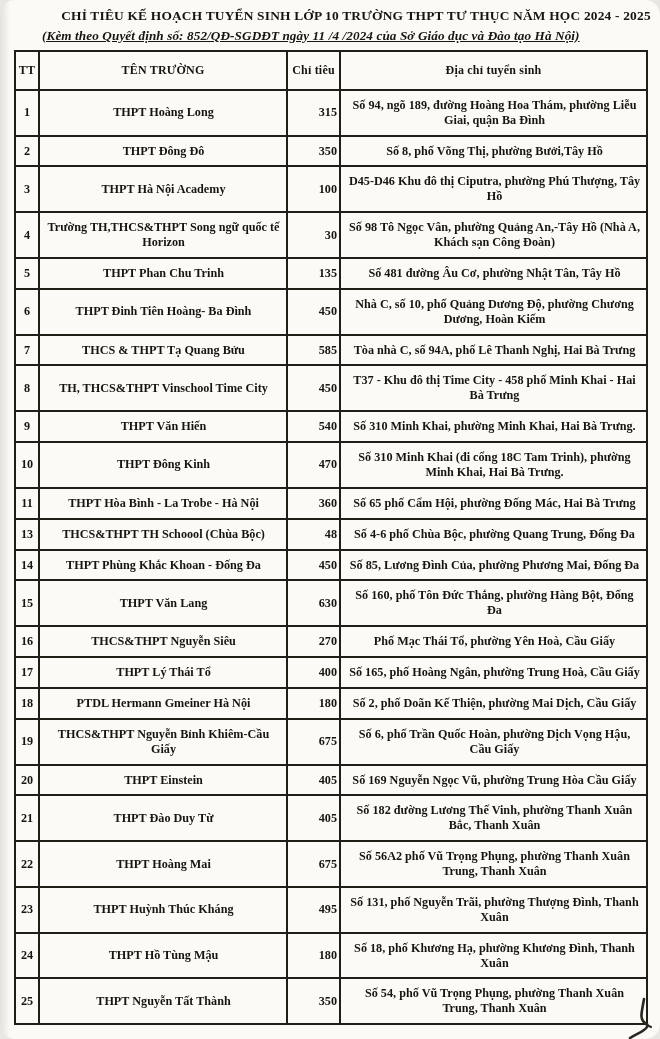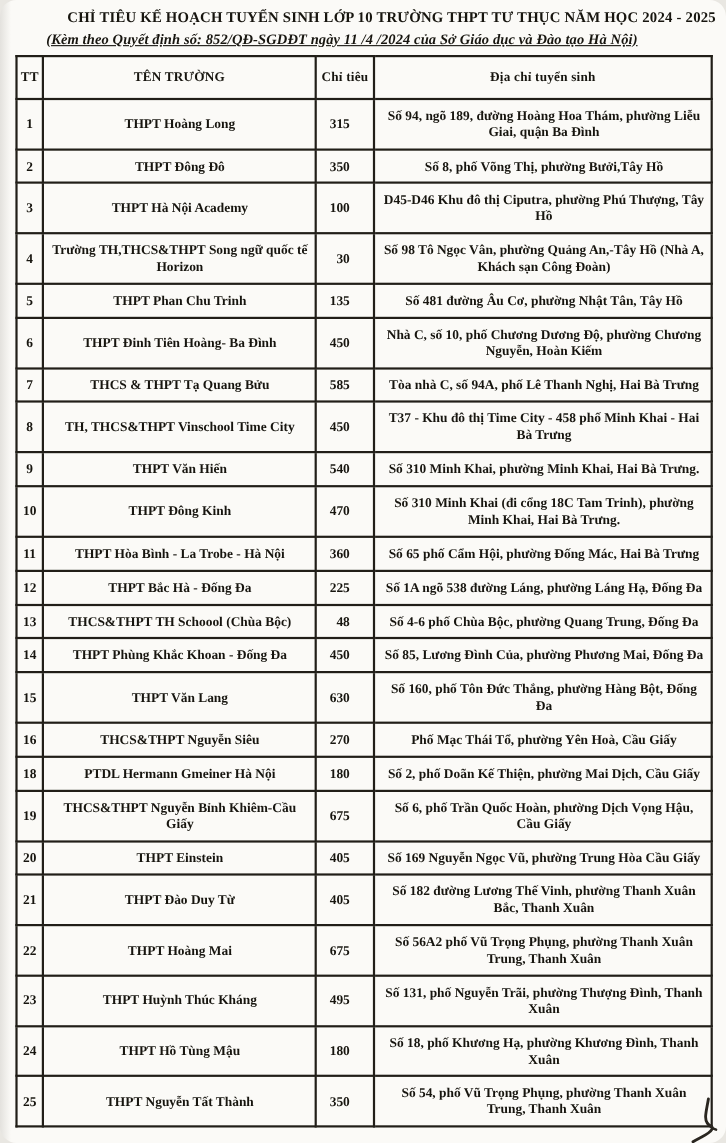--- a/index.html
+++ b/index.html
@@ -66,21 +66,21 @@
     font-weight: 700;
     line-height: 1.22;
     padding: 7px 4px;
   }
   col.c-tt   { width: 24px; }
   col.c-name { width: 248px; }
   col.c-quota{ width: 53px; }
   col.c-addr { width: 307px; }
   td.c-tt   { text-align: center; padding-left: 1px; padding-right: 1px; }
   td.c-name { text-align: center; padding-left: 5px; }
-  td.c-quota{ text-align: right; padding-right: 21px; }
+  td.c-quota{ text-align: right; padding-right: 2px; }
   td.c-addr { text-align: center; padding-left: 6px; }
   .pen-mark {
     position: absolute;
     right: 4px;
     bottom: 0px;
     pointer-events: none;
   }
 </style>
 </head>
 <body>
@@ -133,21 +133,21 @@
         <tr>
           <td class="c-tt">5</td>
           <td class="c-name">THPT Phan Chu Trinh</td>
           <td class="c-quota">135</td>
           <td class="c-addr">Số 481 đường Âu Cơ, phường Nhật Tân, Tây Hồ</td>
         </tr>
         <tr>
           <td class="c-tt">6</td>
           <td class="c-name">THPT Đinh Tiên Hoàng- Ba Đình</td>
           <td class="c-quota">450</td>
-          <td class="c-addr">Nhà C, số 10, phố Chương Dương Độ, phường Chương Nguyễn, Hoàn Kiếm</td>
+          <td class="c-addr">Nhà C, số 10, phố Quảng Dương Độ, phường Chương Dương, Hoàn Kiếm</td>
         </tr>
         <tr>
           <td class="c-tt">7</td>
           <td class="c-name">THCS &amp; THPT Tạ Quang Bửu</td>
           <td class="c-quota">585</td>
           <td class="c-addr">Tòa nhà C, số 94A, phố Lê Thanh Nghị, Hai Bà Trưng</td>
         </tr>
         <tr>
           <td class="c-tt">8</td>
           <td class="c-name">TH, THCS&amp;THPT Vinschool Time City</td>
@@ -166,26 +166,20 @@
           <td class="c-quota">470</td>
           <td class="c-addr">Số 310 Minh Khai (đi cổng 18C Tam Trinh), phường Minh Khai, Hai Bà Trưng.</td>
         </tr>
         <tr>
           <td class="c-tt">11</td>
           <td class="c-name">THPT Hòa Bình - La Trobe - Hà Nội</td>
           <td class="c-quota">360</td>
           <td class="c-addr">Số 65 phố Cẩm Hội, phường Đống Mác, Hai Bà Trưng</td>
         </tr>
         <tr>
-          <td class="c-tt">12</td>
-          <td class="c-name">THPT  Bắc Hà - Đống Đa</td>
-          <td class="c-quota">225</td>
-          <td class="c-addr">Số 1A ngõ 538 đường Láng, phường Láng Hạ, Đống Đa</td>
-        </tr>
-        <tr>
           <td class="c-tt">13</td>
           <td class="c-name">THCS&amp;THPT TH Schoool (Chùa Bộc)</td>
           <td class="c-quota">48</td>
           <td class="c-addr">Số 4-6 phố Chùa Bộc, phường Quang Trung, Đống Đa</td>
         </tr>
         <tr>
           <td class="c-tt">14</td>
           <td class="c-name">THPT Phùng Khắc Khoan - Đống Đa</td>
           <td class="c-quota">450</td>
           <td class="c-addr">Số 85, Lương Đình Của, phường Phương Mai, Đống Đa</td>
@@ -196,20 +190,26 @@
           <td class="c-quota">630</td>
           <td class="c-addr">Số 160, phố Tôn Đức Thắng, phường Hàng Bột, Đống Đa</td>
         </tr>
         <tr>
           <td class="c-tt">16</td>
           <td class="c-name">THCS&amp;THPT Nguyễn Siêu</td>
           <td class="c-quota">270</td>
           <td class="c-addr">Phố Mạc Thái Tổ, phường Yên Hoà, Cầu Giấy</td>
         </tr>
         <tr>
+          <td class="c-tt">17</td>
+          <td class="c-name">THPT Lý Thái Tổ</td>
+          <td class="c-quota">400</td>
+          <td class="c-addr">Số 165, phố Hoàng Ngân, phường Trung Hoà, Cầu Giấy</td>
+        </tr>
+        <tr>
           <td class="c-tt">18</td>
           <td class="c-name">PTDL Hermann Gmeiner Hà Nội</td>
           <td class="c-quota">180</td>
           <td class="c-addr">Số 2, phố Doãn Kế Thiện, phường Mai Dịch, Cầu Giấy</td>
         </tr>
         <tr>
           <td class="c-tt">19</td>
           <td class="c-name">THCS&amp;THPT Nguyễn Bỉnh Khiêm-Cầu Giấy</td>
           <td class="c-quota">675</td>
           <td class="c-addr">Số 6, phố Trần Quốc Hoàn, phường Dịch Vọng Hậu, Cầu Giấy</td>

